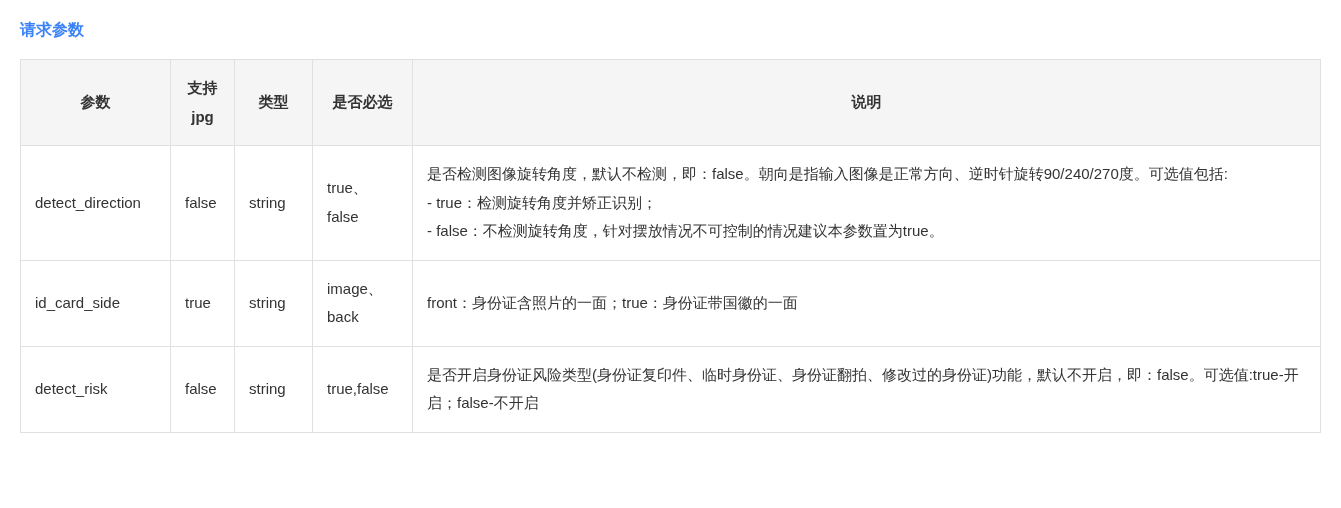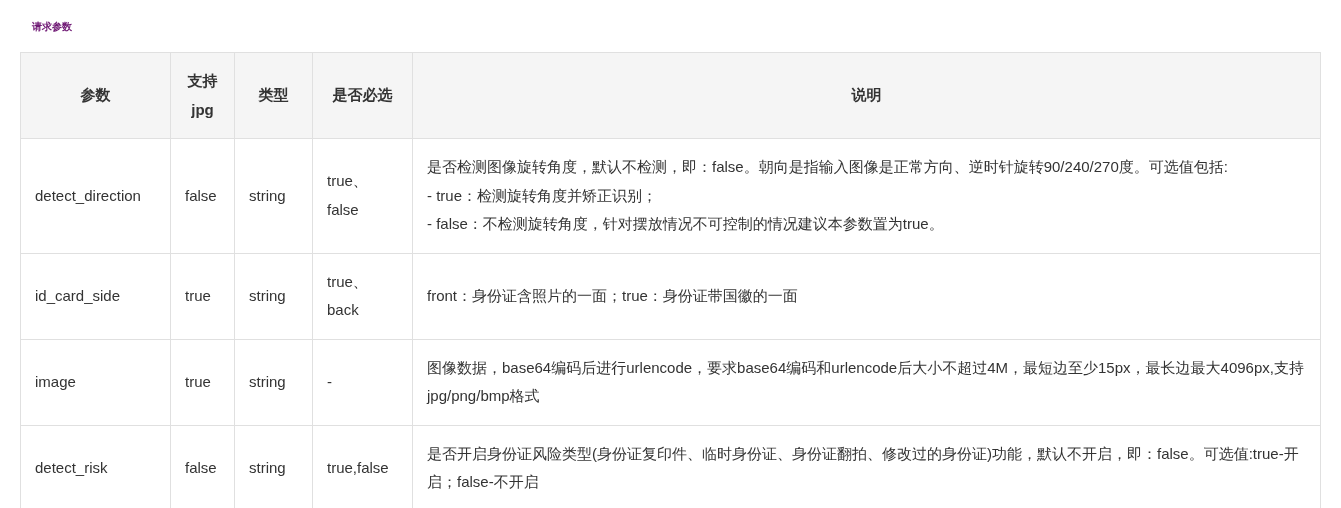--- a/index.html
+++ b/index.html
@@ -5,25 +5,24 @@
     * { margin: 0; padding: 0; box-sizing: border-box; }
     body {
       font-family: "Helvetica Neue", Helvetica, "PingFang SC", "Hiragino Sans GB", "Microsoft YaHei", Arial, sans-serif;
       padding: 20px 20px 30px 20px;
       background: #fff;
       color: #333;
       font-size: 15px;
       position: relative;
     }
     .title {
-      color: #701a75;
+      color: #3b82f6;
       font-weight: 700;
-      font-size: 10px;
+      font-size: 16px;
       margin-bottom: 18px;
-      margin-left: 12px;
     }
     table.params {
       width: 100%;
       border-collapse: collapse;
       table-layout: fixed;
     }
     table.params th,
     table.params td {
       border: 1px solid #e0e0e0;
       padding: 14px 14px;
@@ -84,29 +83,22 @@
       <td>string</td>
       <td>true、false</td>
       <td style="white-space:pre-line">是否检测图像旋转角度，默认不检测，即：false。朝向是指输入图像是正常方向、逆时针旋转90/240/270度。可选值包括:
 - true：检测旋转角度并矫正识别；
 - false：不检测旋转角度，针对摆放情况不可控制的情况建议本参数置为true。</td>
     </tr>
     <tr>
       <td>id_card_side</td>
       <td>true</td>
       <td>string</td>
-      <td>true、back</td>
+      <td>image、back</td>
       <td>front：身份证含照片的一面；true：身份证带国徽的一面</td>
-    </tr>
-    <tr>
-      <td>image</td>
-      <td>true</td>
-      <td>string</td>
-      <td>-</td>
-      <td>图像数据，base64编码后进行urlencode，要求base64编码和urlencode后大小不超过4M，最短边至少15px，最长边最大4096px,支持jpg/png/bmp格式</td>
     </tr>
     <tr>
       <td>detect_risk</td>
       <td>false</td>
       <td>string</td>
       <td>true,false</td>
       <td>是否开启身份证风险类型(身份证复印件、临时身份证、身份证翻拍、修改过的身份证)功能，默认不开启，即：false。可选值:true-开启；false-不开启</td>
     </tr>
   </tbody>
 </table>

